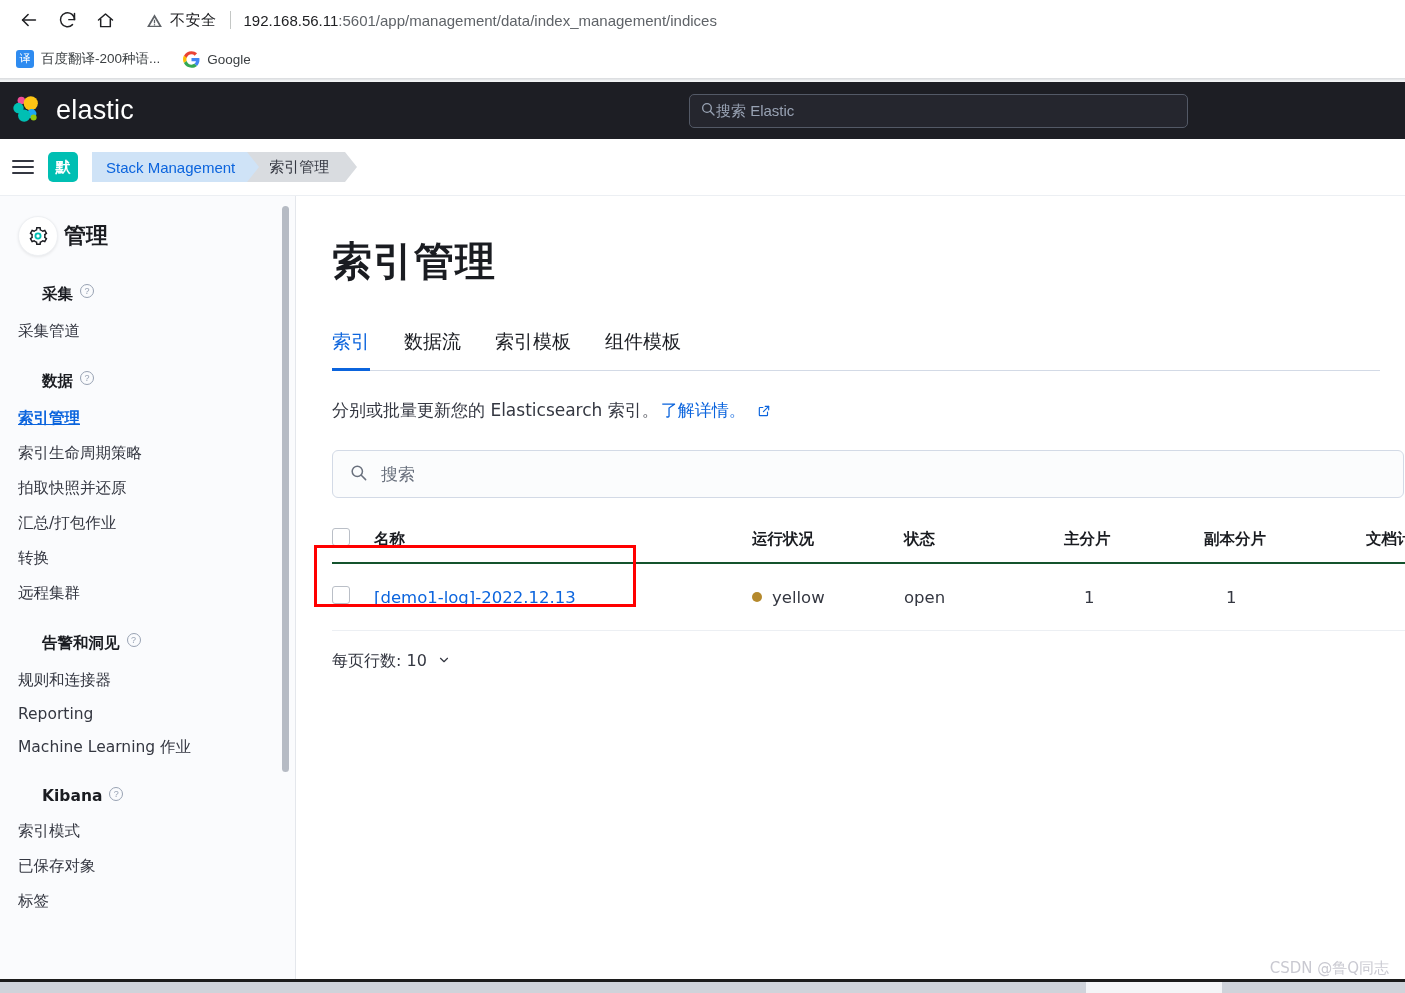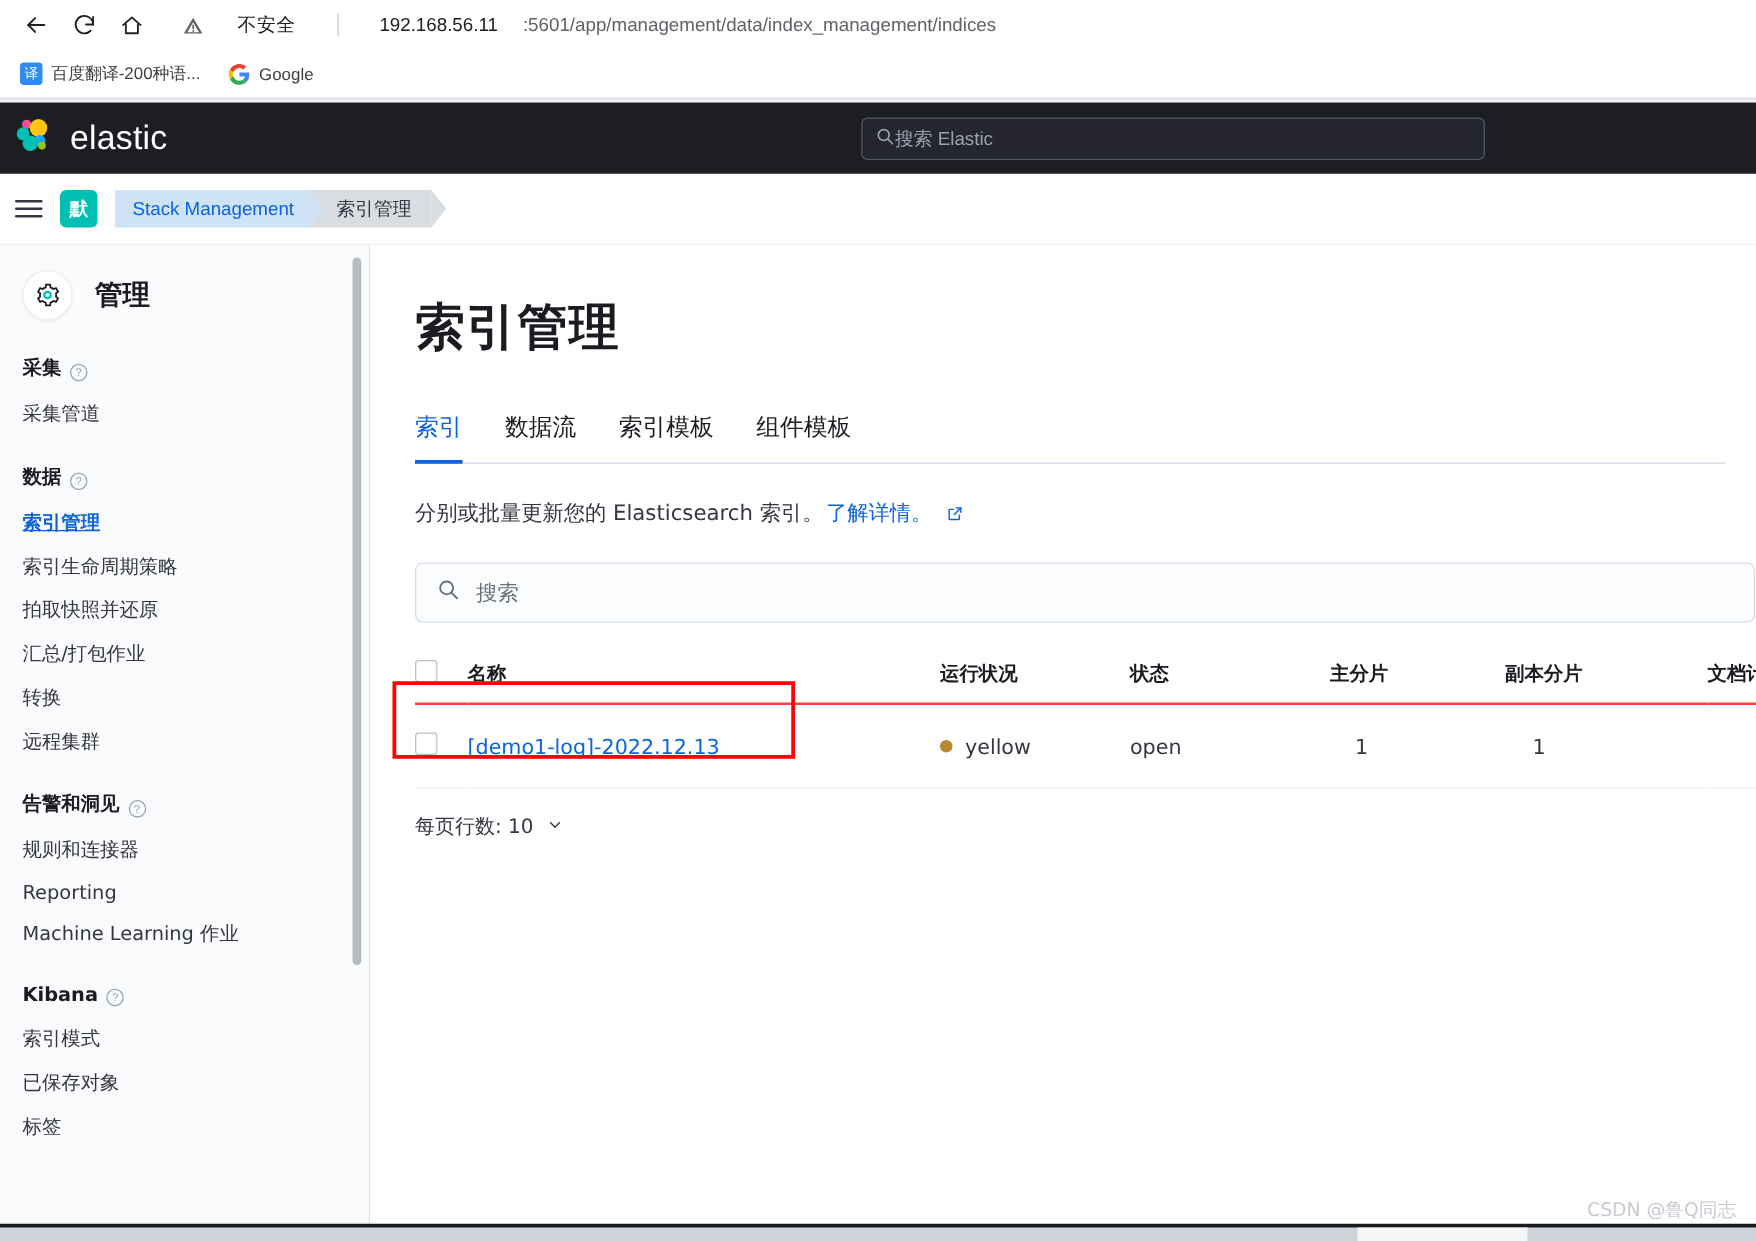--- a/index.html
+++ b/index.html
@@ -29,21 +29,20 @@
     flex: 1 1 auto;
     height: 32px;
     margin-left: 8px;
     border-radius: 16px;
     background: #ffffff;
     display: flex; align-items: center;
     padding: 0 14px;
     font-size: 15px;
     overflow: hidden;
     white-space: nowrap;
-    gap: 20px;
   }
   .warn-icon { margin-right: 7px; display:flex; align-items:center; }
   .insecure-text {
     color: #202124; font-size: 15px; letter-spacing: .5px;
   }
   .omni-divider {
     width: 1px; height: 18px; background: #c4c7c5;
     margin: 0 13px;
   }
   .url-host { color: #202124; font-size: 15px; }
@@ -170,40 +169,41 @@
     padding: 0 0 0 18px;
     position: relative;
     overflow: hidden;
   }
   .side-scroll-thumb {
     position: absolute; right: 6px; top: 10px;
     width: 7px; height: 566px;
     background: #b6bbc4; border-radius: 4px;
   }
   .mgmt-head {
-    display: flex; align-items: center; gap: 18px;
+    display: flex; align-items: center; gap: 6px;
     padding-top: 20px; padding-bottom: 6px;
   }
   .mgmt-gear {
     width: 40px; height: 40px; border-radius: 50%;
     background: #ffffff;
     border: 1px solid #eef0f3;
     box-shadow: 0 1px 3px rgba(0,0,0,.08);
     display: flex; align-items: center; justify-content: center;
   }
   .mgmt-title {
     font-size: 22px; font-weight: bold; color: #1a1c21;
     font-family: "DejaVu Sans", sans-serif;
   }
   .nav-group { margin-top: 22px; }
   .nav-group-title {
     font-size: 15.5px; font-weight: bold; color: #1a1c21;
-    display: flex; align-items: flex-end; gap: 7px;
+    display: flex; align-items: flex-start; gap: 7px;
     margin-bottom: 9px;
     font-family: "DejaVu Sans", sans-serif;
+    margin-left: 24px;
   }
   .q-ico {
     width: 14px; height: 14px; border-radius: 50%;
     border: 1px solid #98a2b3; color: #98a2b3;
     font-size: 9px; line-height: 12px; text-align: center;
     font-weight: normal;
     font-family: "Liberation Sans", sans-serif;
   }
   .nav-item {
     font-size: 15.5px; color: #343741;
@@ -268,21 +268,21 @@
   table.idx {
     margin-top: 22px;
     width: 1072px;
     border-collapse: collapse;
     table-layout: fixed;
   }
   table.idx th {
     text-align: left;
     font-size: 15.5px; font-weight: bold; color: #1a1c21;
     padding: 8px 0 12px 0;
-    border-bottom: 2px solid #ef4444;
+    border-bottom: 2px solid #14532d;
     font-family: "DejaVu Sans", sans-serif;
     white-space: nowrap;
   }
   table.idx td {
     font-size: 16.5px; color: #343741;
     padding: 22px 0;
     border-bottom: 1px solid #eceff3;
     font-family: "DejaVu Sans", sans-serif;
     white-space: nowrap;
   }

